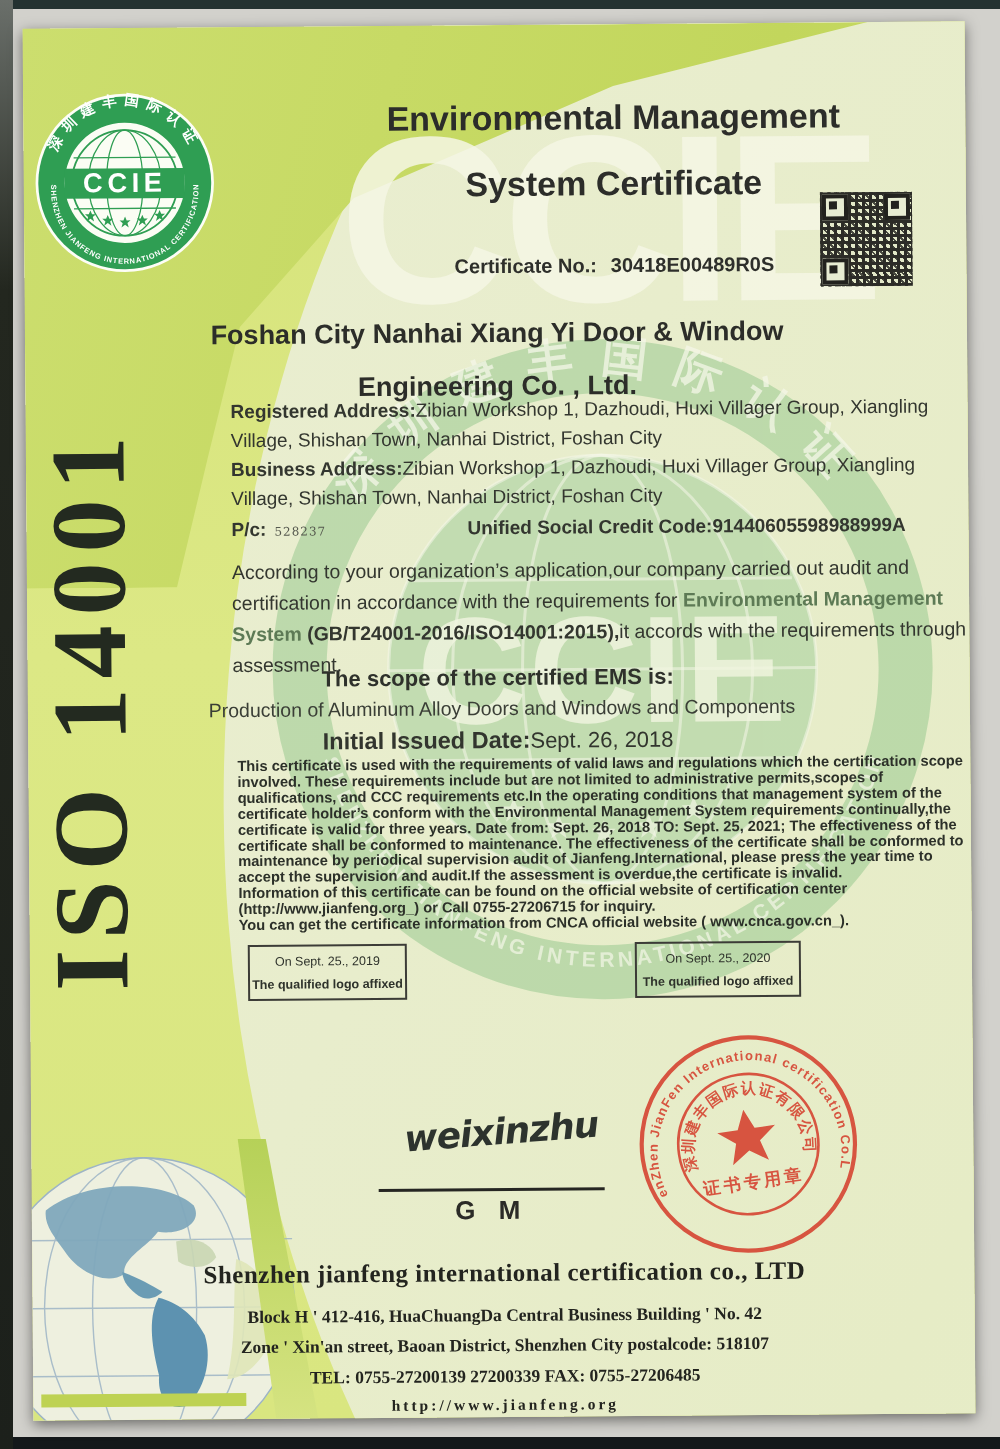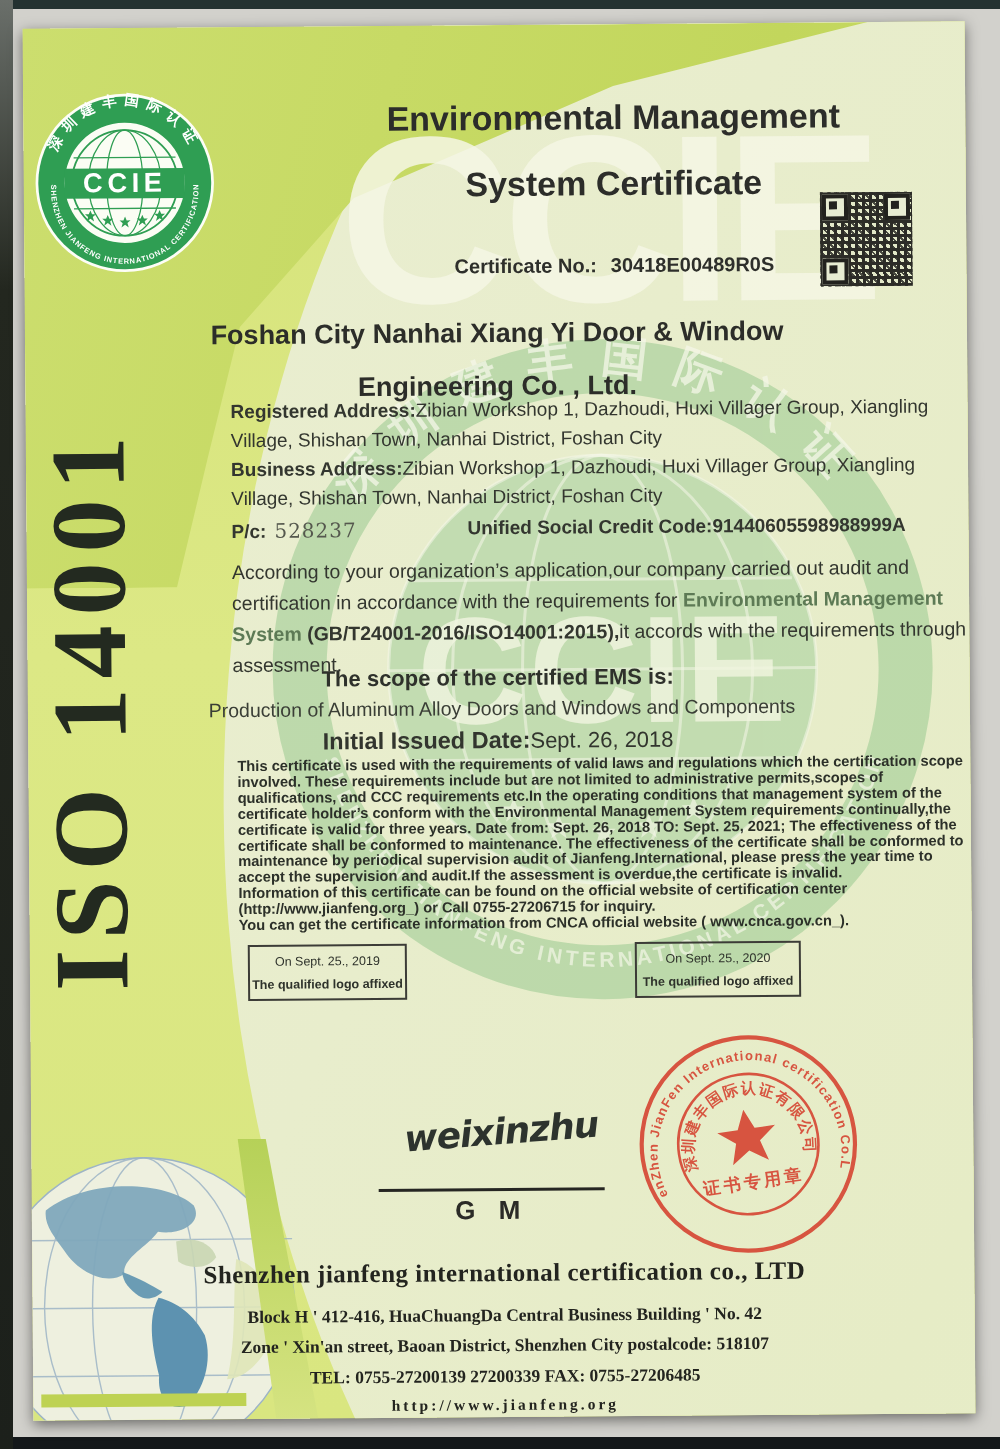--- a/index.html
+++ b/index.html
@@ -27,21 +27,21 @@
   .qr{position:absolute;left:796px;top:170px;width:92px;height:94px;background-color:#e2e8c8;
       background-image:repeating-linear-gradient(0deg,#2c2c27 0 3px,transparent 3px 7px),
                        repeating-linear-gradient(90deg,#2c2c27 0 3px,transparent 3px 7px),
                        repeating-linear-gradient(45deg,rgba(44,44,39,.85) 0 2px,transparent 2px 6px);}
   .qr .finder{position:absolute;width:18px;height:18px;border:4px solid #22221e;background:#e7ecd2;}
   .qr .finder::after{content:"";position:absolute;left:3px;top:3px;width:8px;height:8px;background:#22221e;}
   .company{left:122px;top:282px;width:700px;text-align:center;font-size:27px;font-weight:700;color:#2c2d29;line-height:53px;}
   .addr{left:205px;top:370px;width:745px;font-size:19px;line-height:29px;color:#33362f;font-weight:500;}
   .addr b{font-weight:700;}
   .pcrow{left:205px;top:492px;width:745px;font-size:19px;color:#33362f;}
-  .pcrow .pc-num{font-family:"DejaVu Serif",serif;color:#55584e;font-size:20px;margin-left:8px;letter-spacing:1px;}
+  .pcrow .pc-num{font-family:"DejaVu Serif",serif;color:#55584e;font-size:12px;margin-left:8px;letter-spacing:1px;}
   .pcrow .uscc{position:absolute;left:236px;top:0;font-weight:600;}
   .intro{left:205px;top:530px;width:744px;font-size:19.5px;line-height:31px;color:#33362f;font-weight:500;}
   .intro .grn{color:#5d7a55;font-weight:700;}
   .intro .bld{font-weight:700;}
   .scope-h{left:120px;top:640px;width:700px;text-align:center;font-size:22px;font-weight:700;color:#2e312b;}
   .scope-v{left:104px;top:672px;width:740px;text-align:center;font-size:19.5px;color:#3a3e36;}
   .issued{left:120px;top:702px;width:700px;text-align:center;font-size:22px;color:#32352e;}
   .issued b{font-size:23.5px;font-weight:700;}
   .fine{left:209px;top:732px;width:740px;font-size:14.7px;line-height:15.9px;font-weight:600;color:#2c3029;}
   .fine p{margin:0;}

